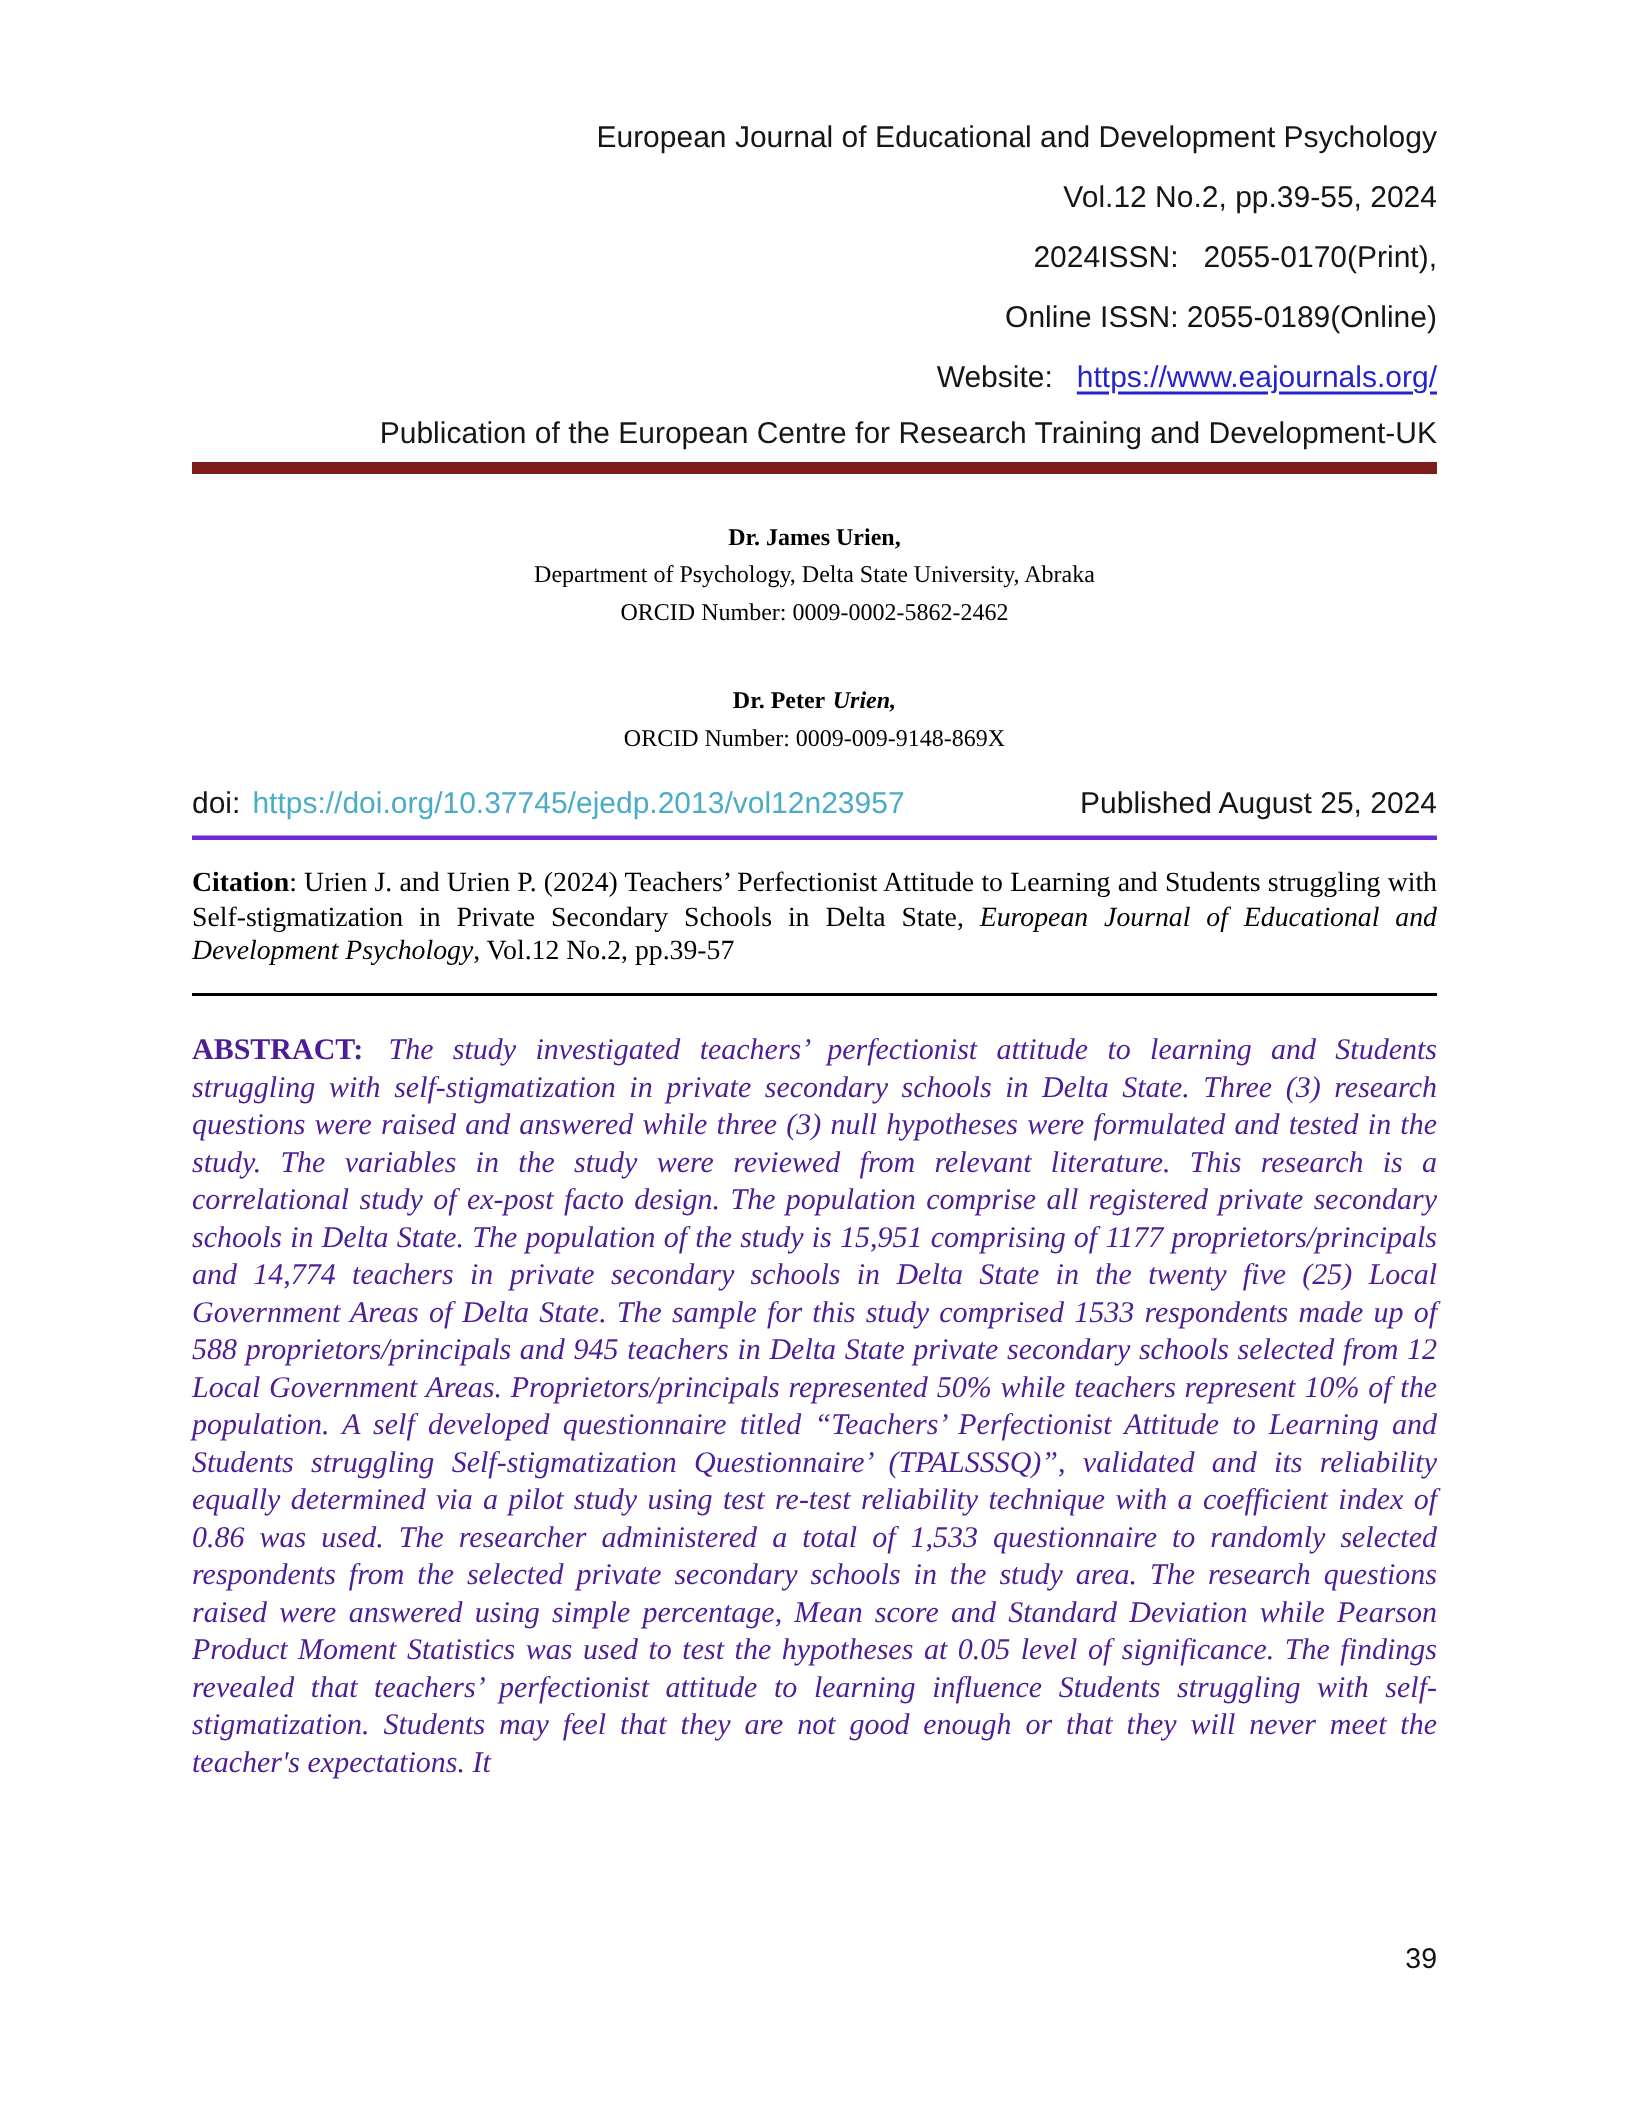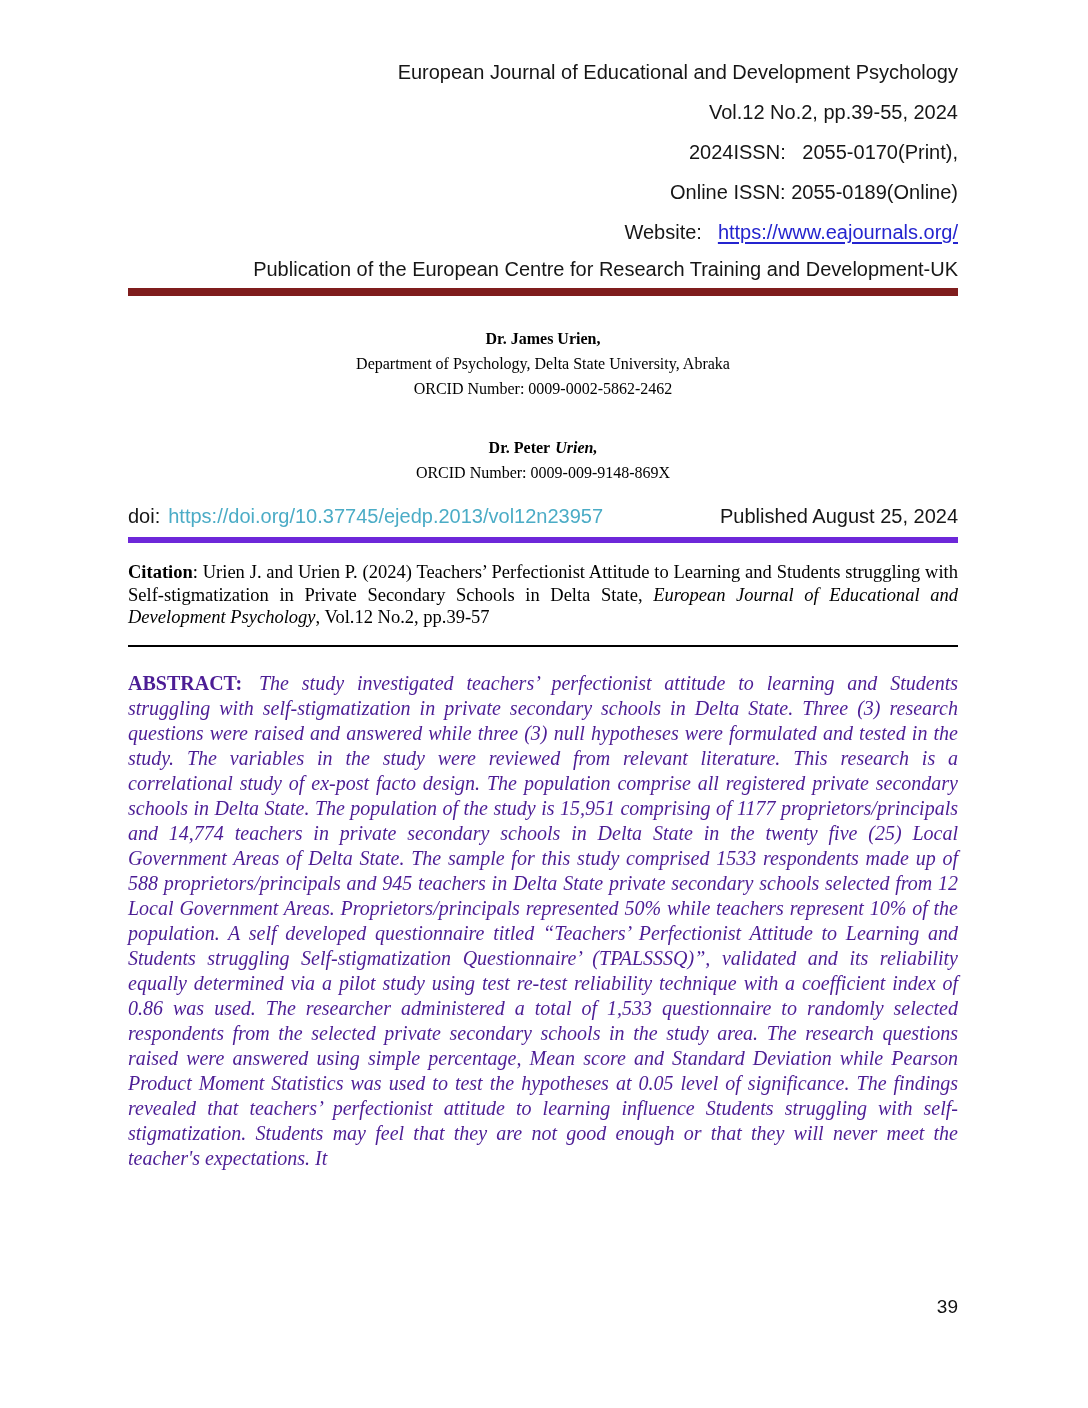--- a/index.html
+++ b/index.html
@@ -8,21 +8,21 @@
   .page {
     position: relative;
     width: 1088px;
     height: 1408px;
     background: #ffffff;
     color: #0c0c0c;
     overflow: hidden;
     font-family: "Liberation Serif", serif;
   }
   .content {
-    padding: 52px 130px 0 128px; 
+    padding: 72px 130px 0 128px; 
   }
 
   
   .journal-header {
     font-family: "Liberation Sans", sans-serif;
     font-size: 20px;
     line-height: 40px;
     text-align: right;
     color: #161616;
   }
@@ -64,21 +64,21 @@
   .author-name .name-italic { font-style: italic; margin-left: 5px; }
 
   
   .doi-row {
     margin-top: 20px;
     display: flex;
     justify-content: space-between;
     align-items: baseline;
     font-family: "Liberation Sans", sans-serif;
     font-size: 20px;
-    border-bottom: 6px solid #6d28d9;
+    border-bottom: 3px solid #6d28d9;
     padding-bottom: 9px;
     color: #161616;
   }
   .link-teal {
     color: #4BACC6;
     text-decoration: none;
     margin-left: 8px;
     cursor: pointer;
   }
 

